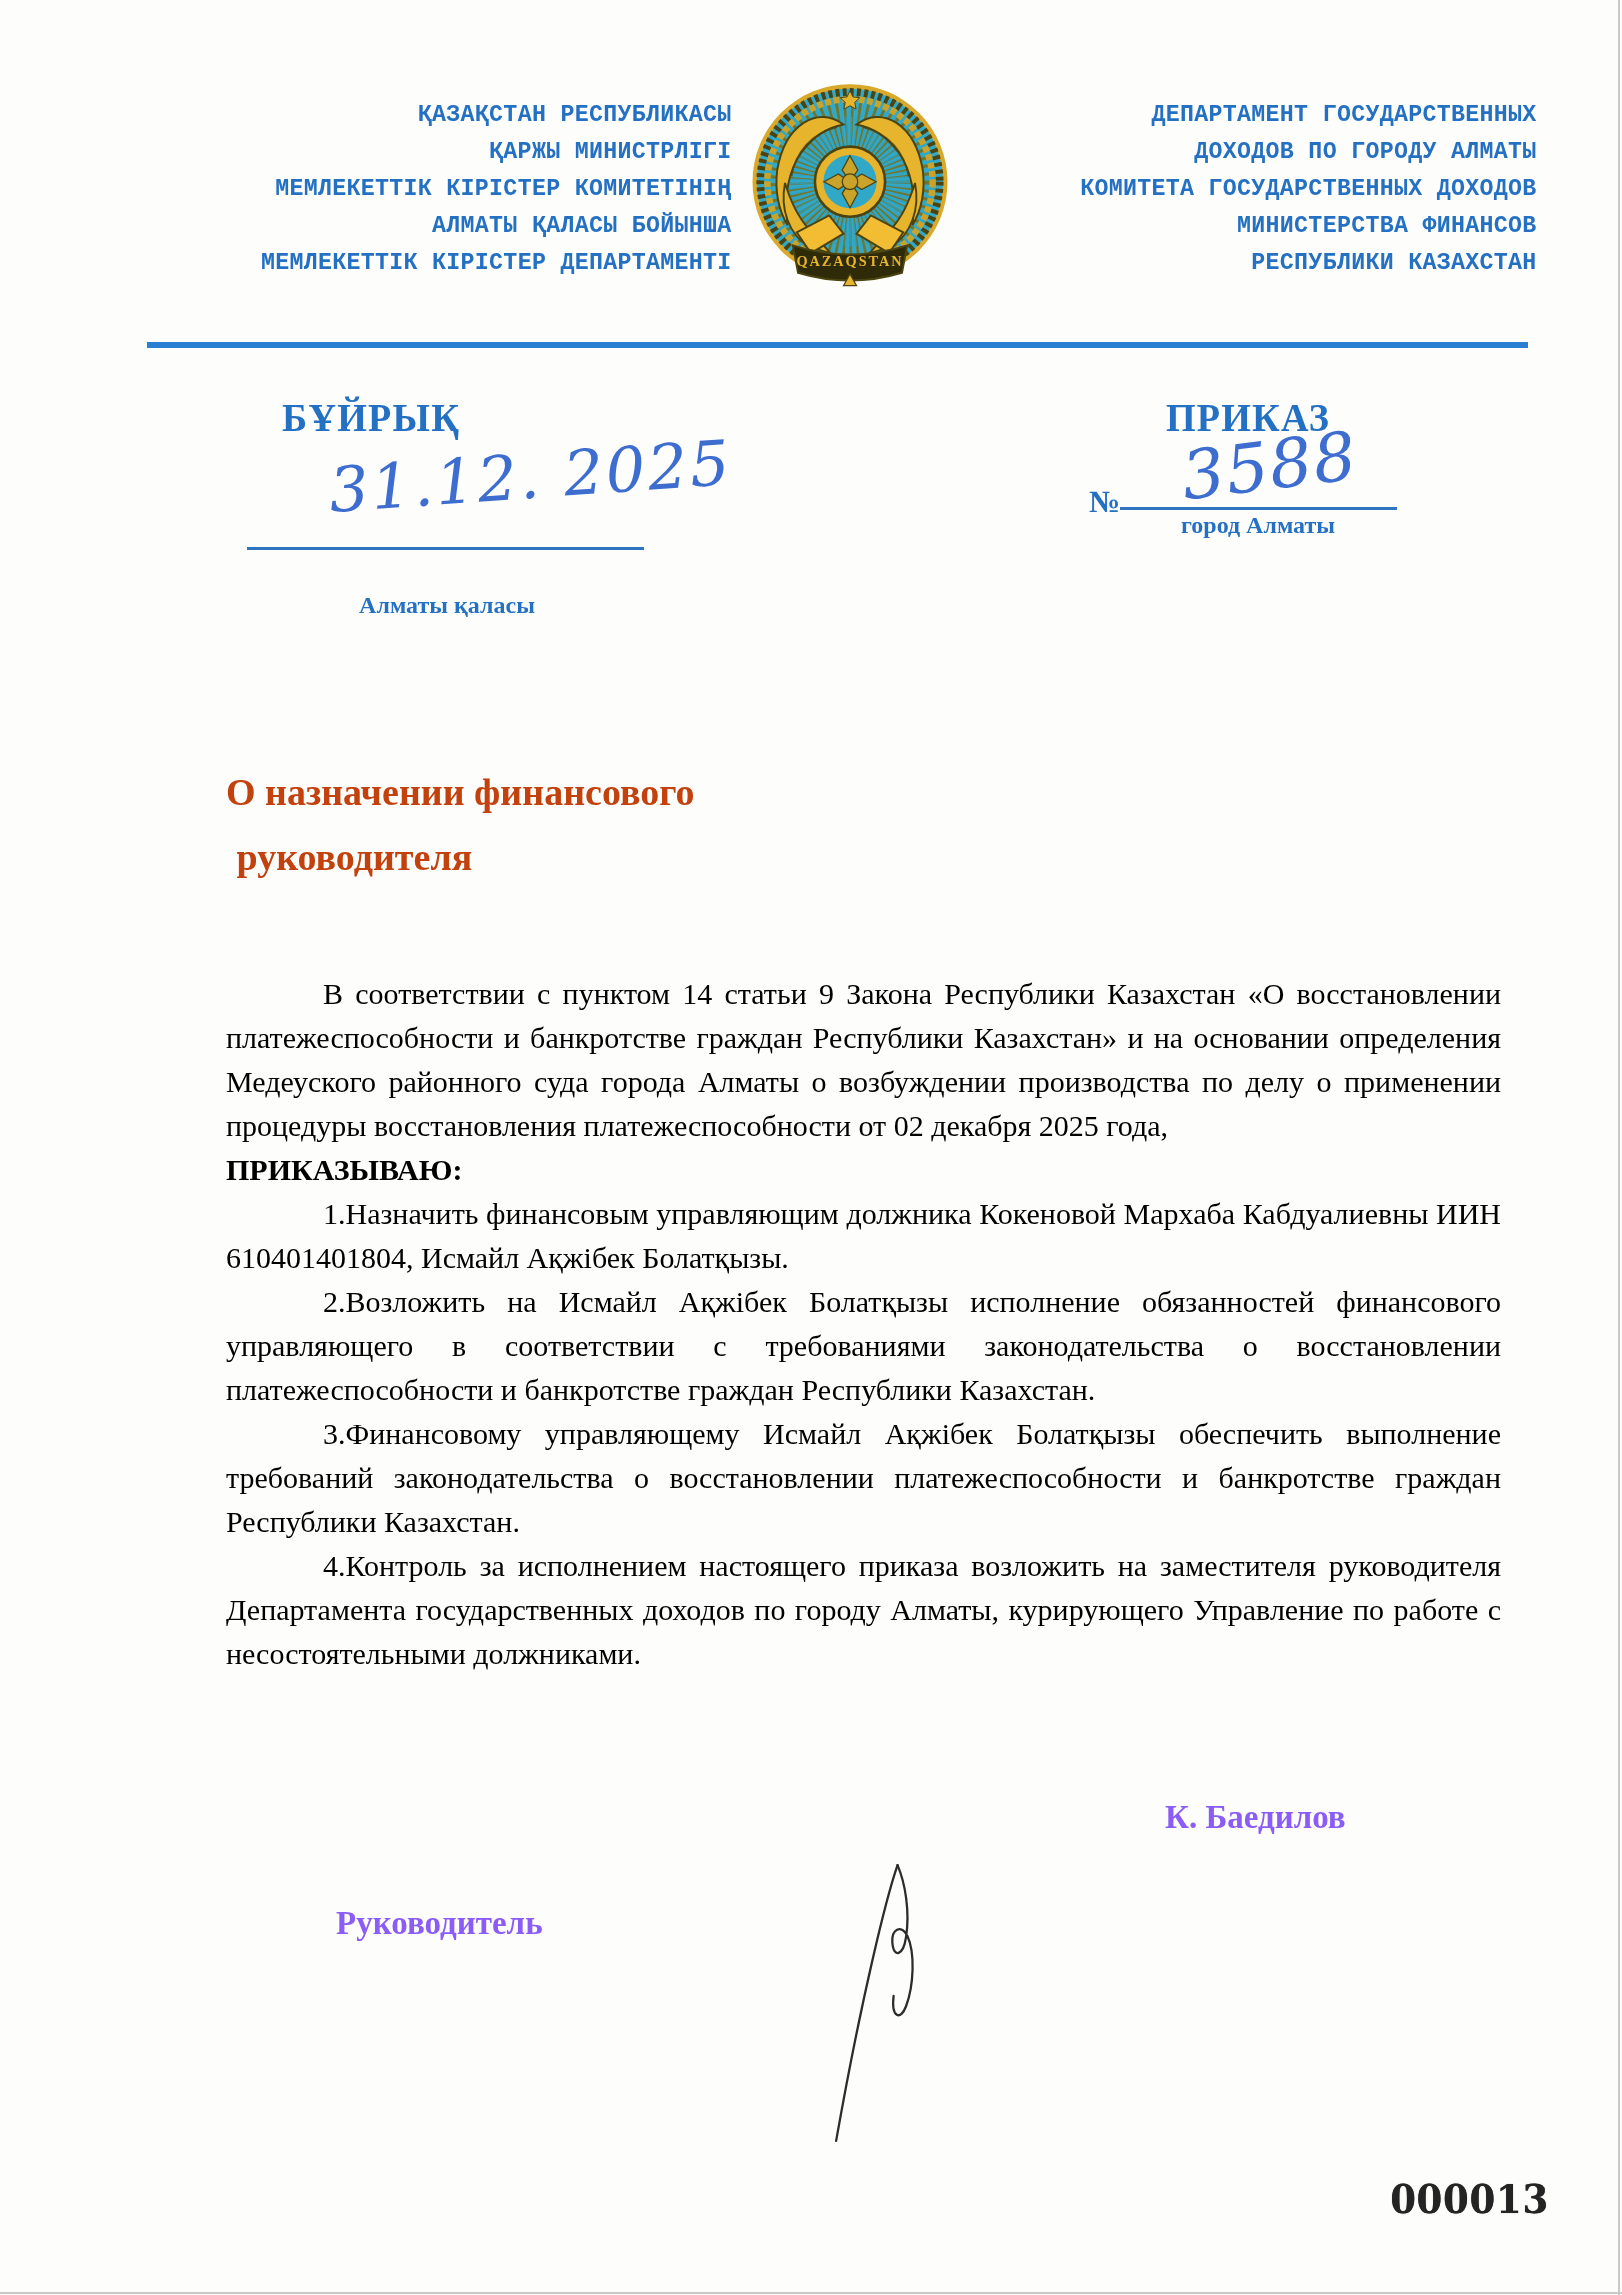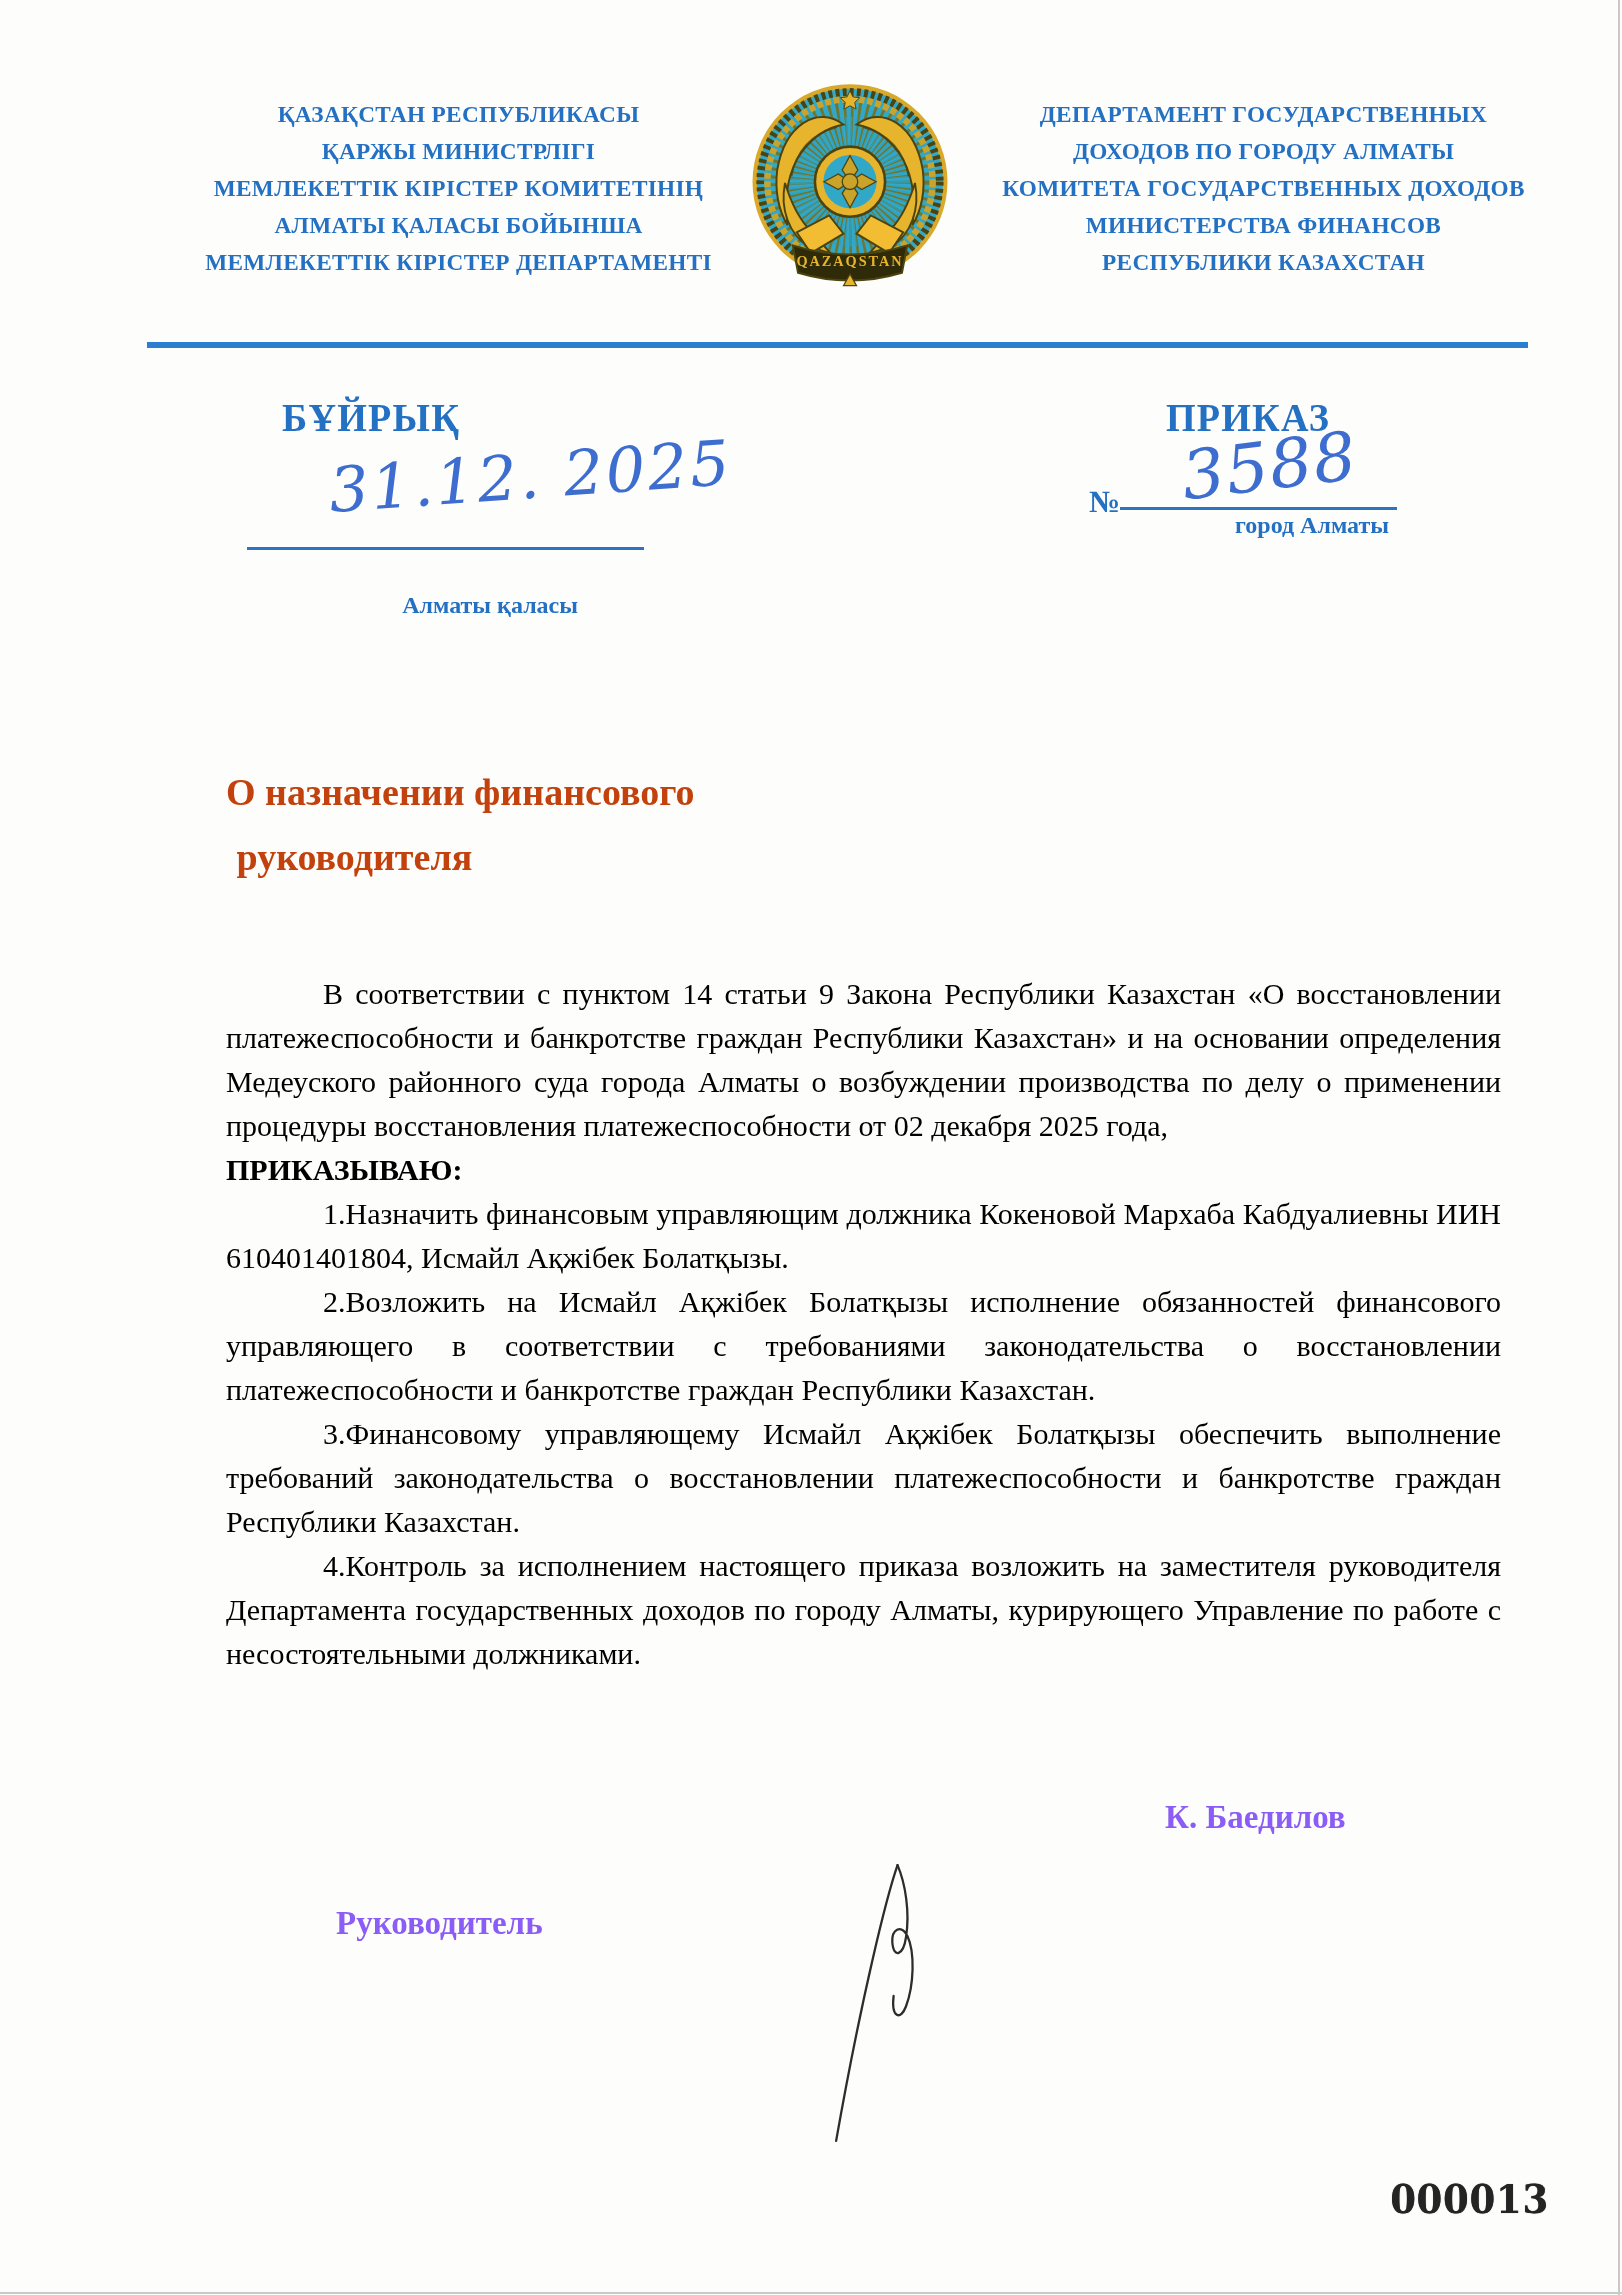--- a/index.html
+++ b/index.html
@@ -2,32 +2,32 @@
 <html style="font-size:10.5px"><head>
 <meta charset="utf-8">
 <style>
   html,body{margin:0;padding:0;}
   body{
     width:1623px;height:2295px;position:relative;background:#fdfdfc;
     font-family:"Liberation Serif", serif; overflow:hidden;
   }
   .abs{position:absolute;}
   
-  .hdr-block{width:563px;text-align:center;color:#2470c2;
-    font-weight:bold;font-size:24px;line-height:37px;letter-spacing:0.3px;}
+  .hdr-block{width:563px;text-align:right;color:#2470c2;
+    font-weight:bold;font-size:24px;line-height:37px;letter-spacing:0.3px;font-family:Liberation Mono, monospace;}
   .hdr-line{white-space:nowrap;transform:scaleX(.97);transform-origin:center;}
   .rule{background:#2b7fd0;}
   
   .order-word{width:288px;text-align:center;color:#2470c2;font-weight:bold;
     font-size:41px;letter-spacing:1.3px;transform:scaleX(.93);transform-origin:center;}
   
   .script{font-family:"DejaVu Serif", serif;font-style:italic;color:#3e6dd0;}
   .date-script{font-size:62px;transform:rotate(-4deg);letter-spacing:2.6px;text-align:center;width:445px;}
   .num-script{font-size:67px;transform:rotate(-7deg);letter-spacing:1.3px;text-align:center;width:183px;}
-  .blue-label{color:#2470c2;font-weight:bold;font-size:24px;text-align:right;width:262px;}
+  .blue-label{color:#2470c2;font-weight:bold;font-size:24px;text-align:center;width:262px;}
   .numero{color:#2470c2;font-weight:bold;font-size:31px;}
   .u-line{background:#2f74c0;height:2.6px;}
   
   .doc-title{color:#c2410c;font-weight:bold;font-size:38px;line-height:65px;}
   .doc-title .l2{margin-left:10.5px;}
   .body-text{width:1275px;color:#000000;font-size:30px;line-height:44px;text-align:justify;margin-top:31px;}
   .para{margin:0;text-indent:97px;}
   .para.resolve{text-indent:0;font-weight:bold;}
   
   .sig-label{color:#8b5cf6;font-weight:bold;font-size:33px;white-space:nowrap;}

